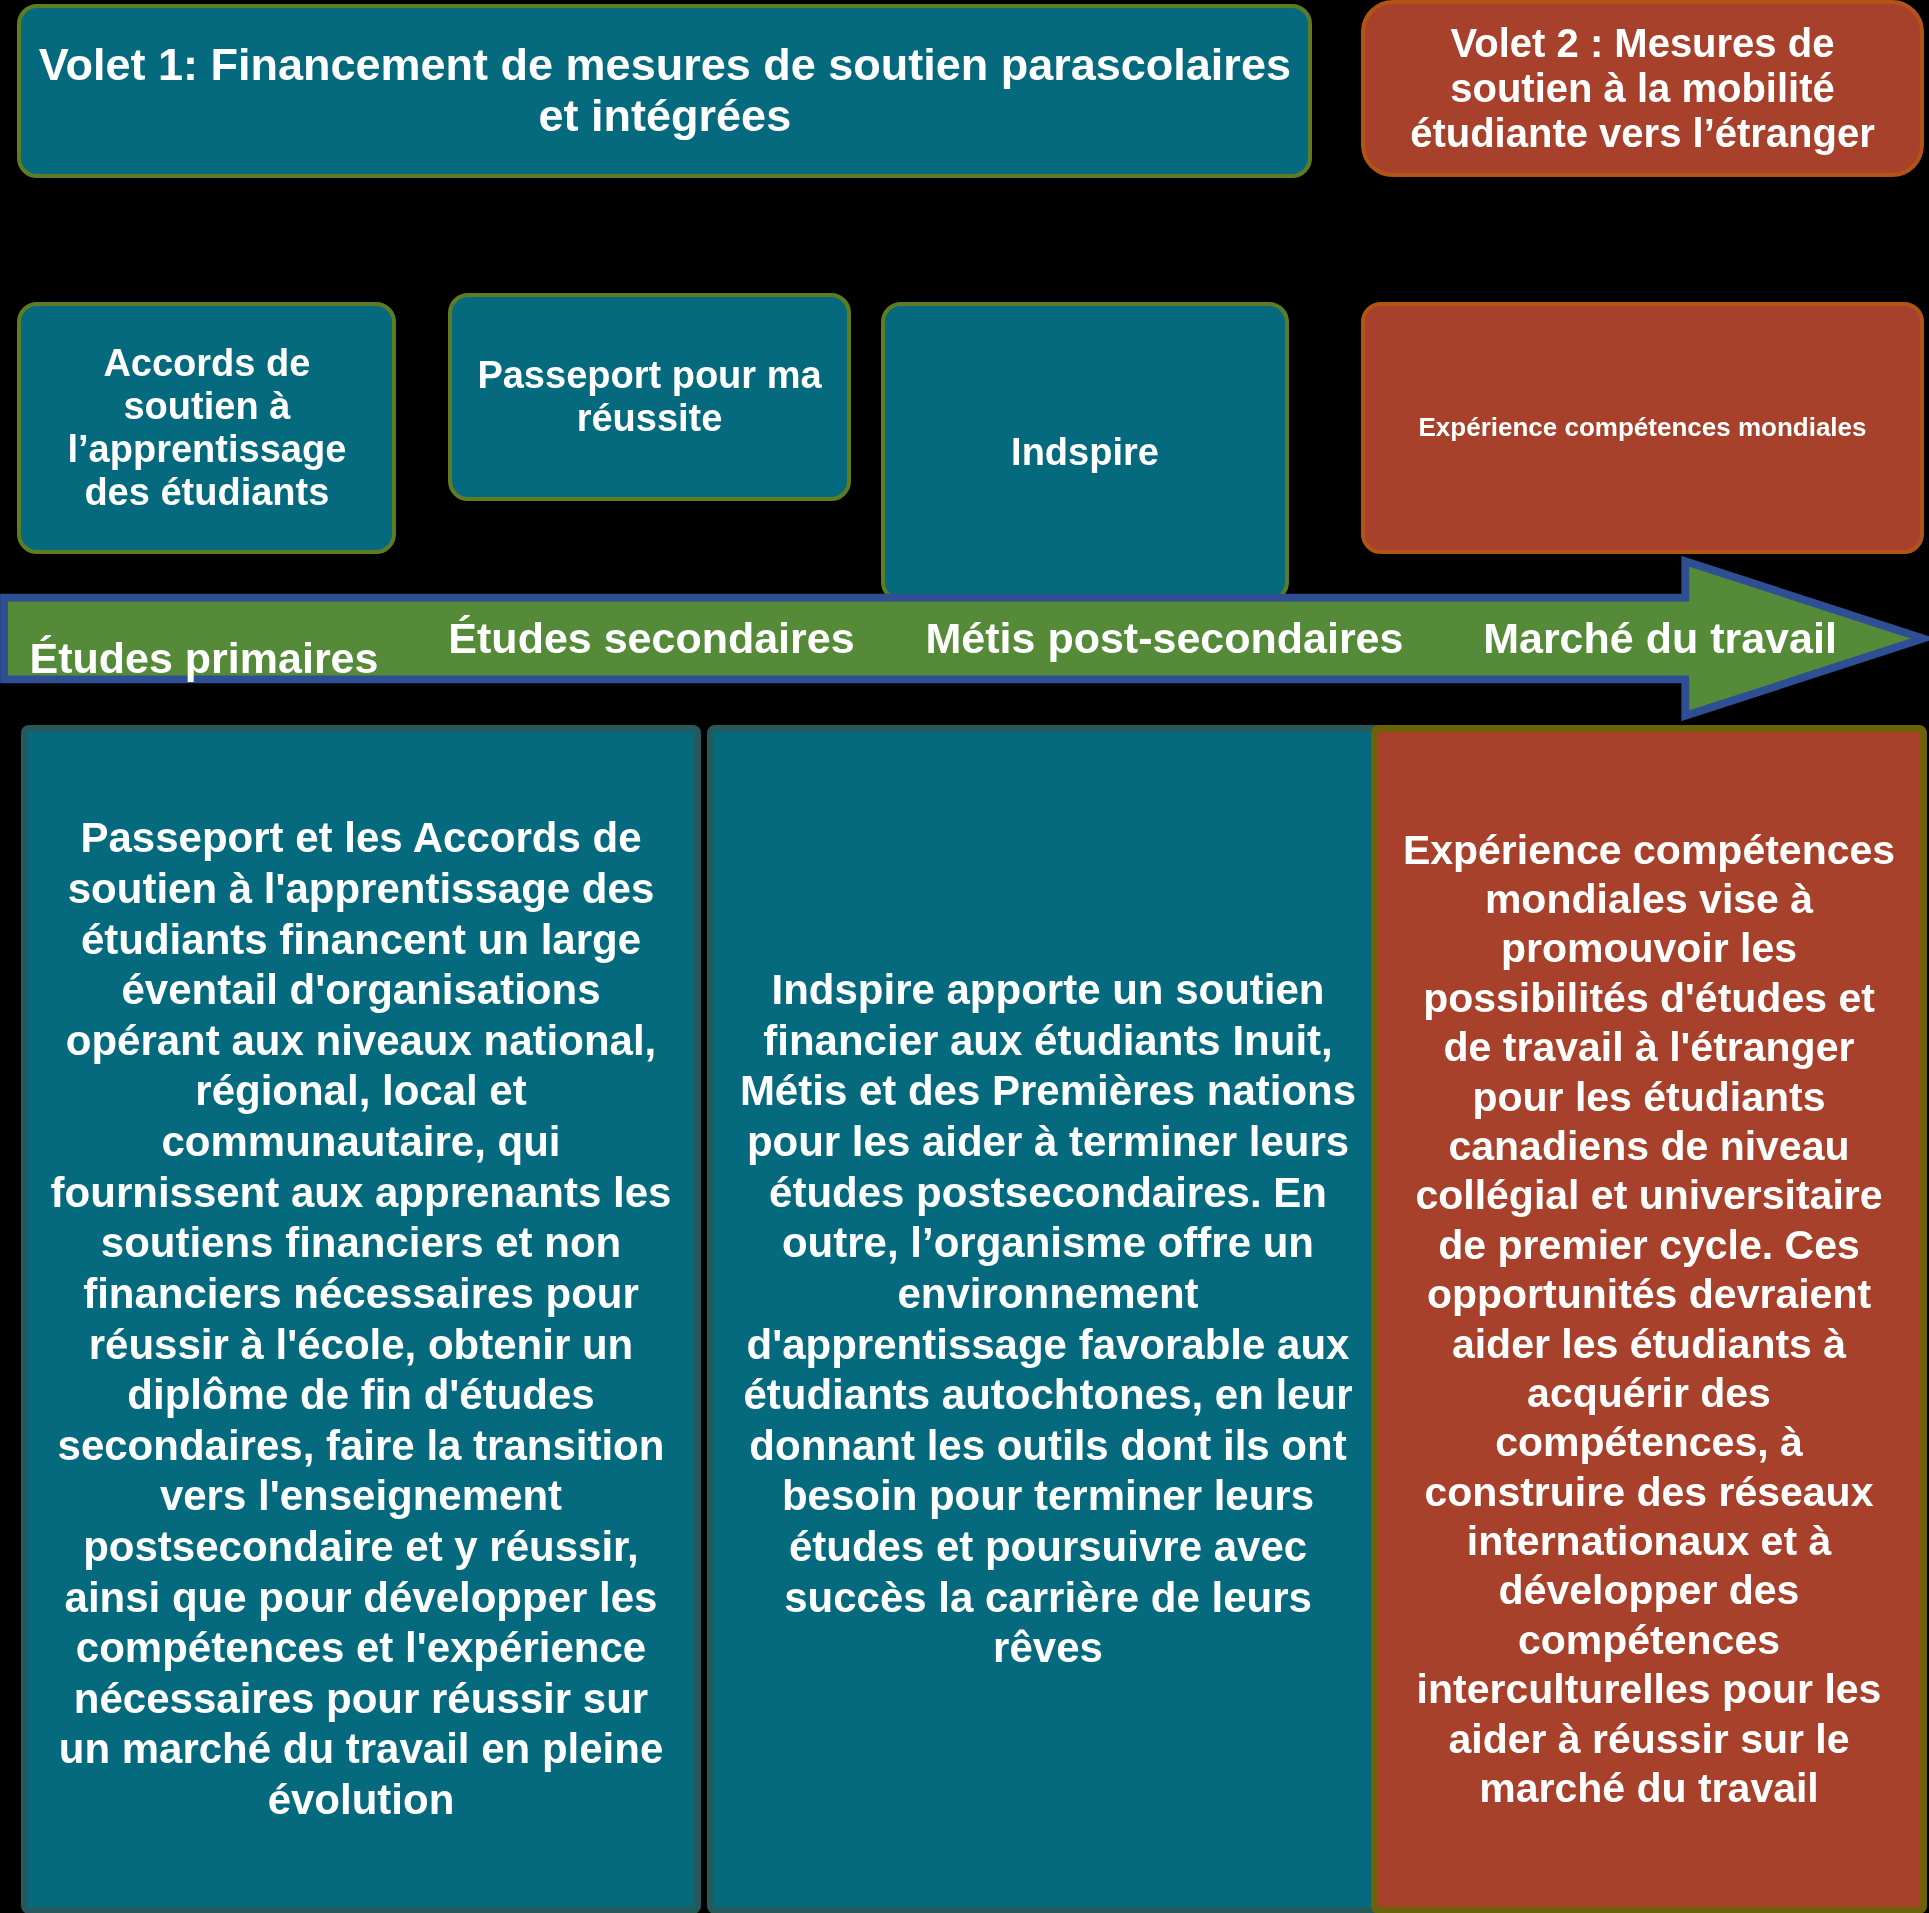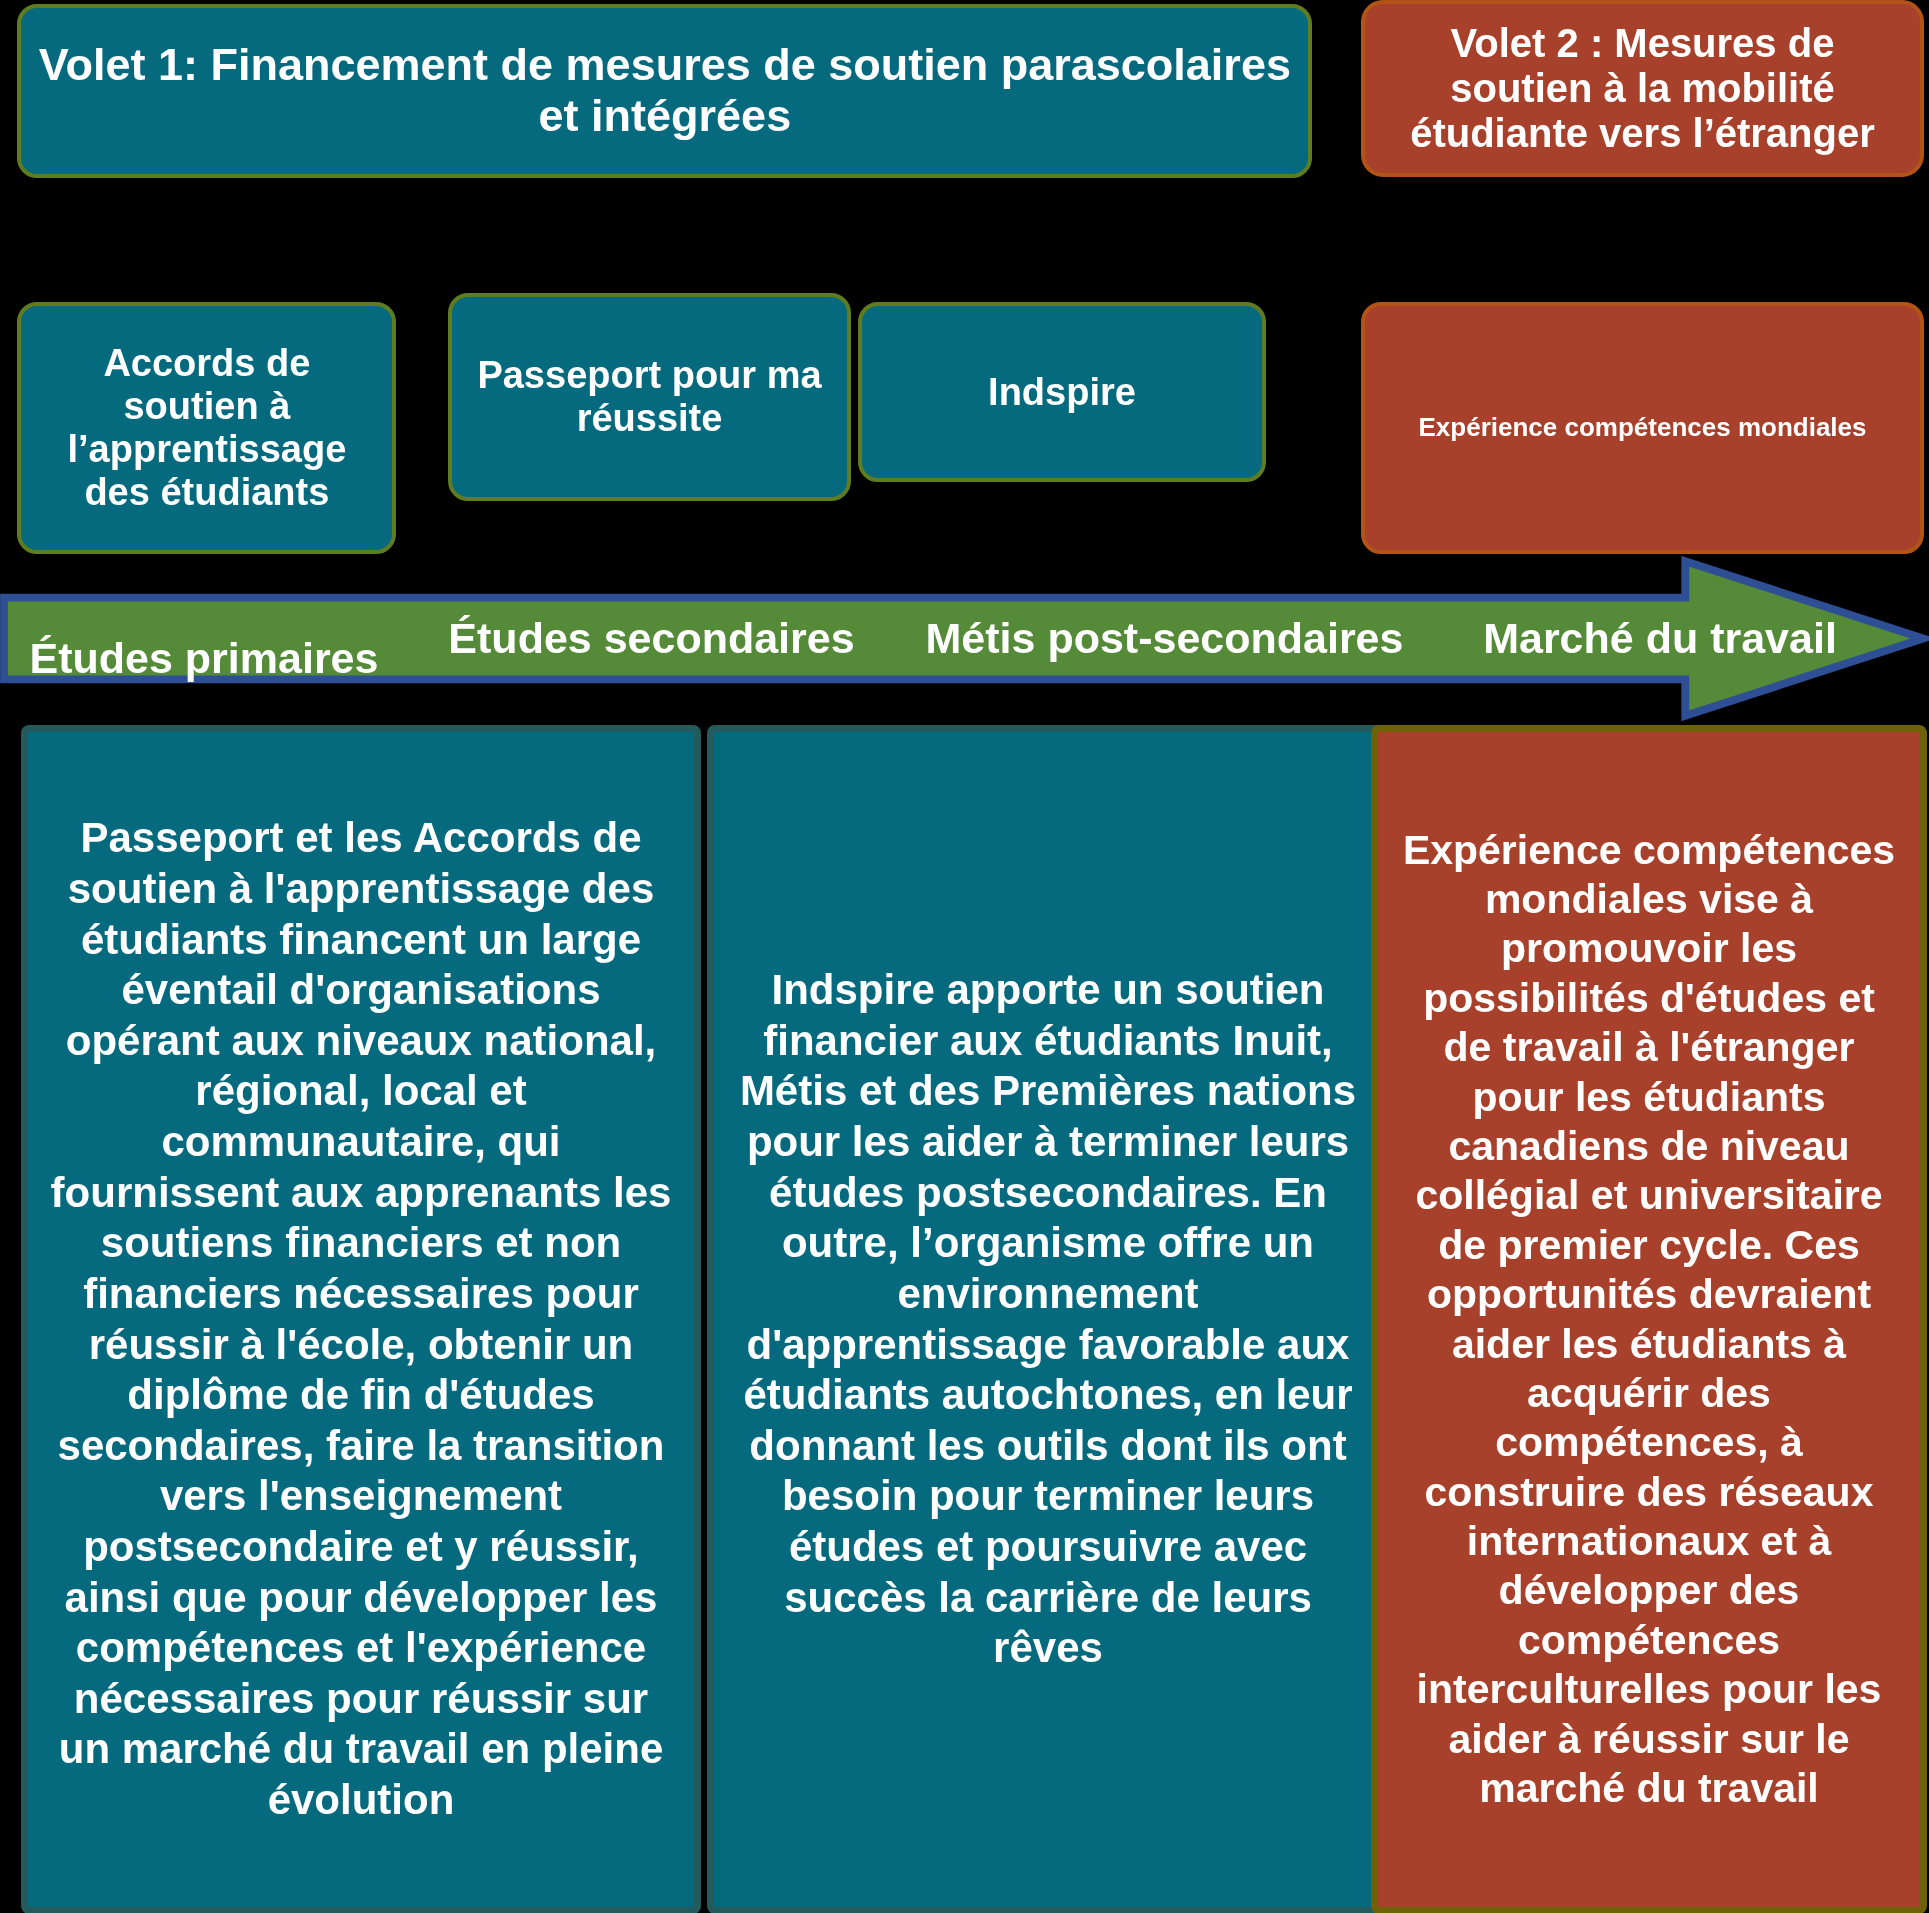--- a/index.html
+++ b/index.html
@@ -41,34 +41,34 @@
   .teal        { background: #066A7E; border: 4.3px solid #5F7D20; }
   .rust        { background: #A8412B; border: 4.3px solid #B25416; }
 
   
   #volet1 {
     left: 17.4px;  top: 3.5px;   width: 1295px; height: 174px;
     font-size: 45px;
   }
   #volet2 {
     left: 1361px; top: 0px;  width: 563px;  height: 177px;
-    font-size: 40px; border-radius: 22px;
+    font-size: 40px; border-radius: 32px;
   }
 
   
   #prog1 {
     left: 17.4px;   top: 302px; width: 379px; height: 252px;
     font-size: 38px;
   }
   #prog2 {
     left: 448px;  top: 293px; width: 403px; height: 208px;
     font-size: 38px;
   }
   #prog3 {
-    left: 858px; top: 302px; width: 408px; height: 180px;
+    left: 881px; top: 302px; width: 408px; height: 300px;
     font-size: 38px;
   }
   #prog4 {
     left: 1361px; top: 302px; width: 563px; height: 252px;
     font-size: 26px;
   }
 
   
   #arrow-wrap {
     position: absolute;

